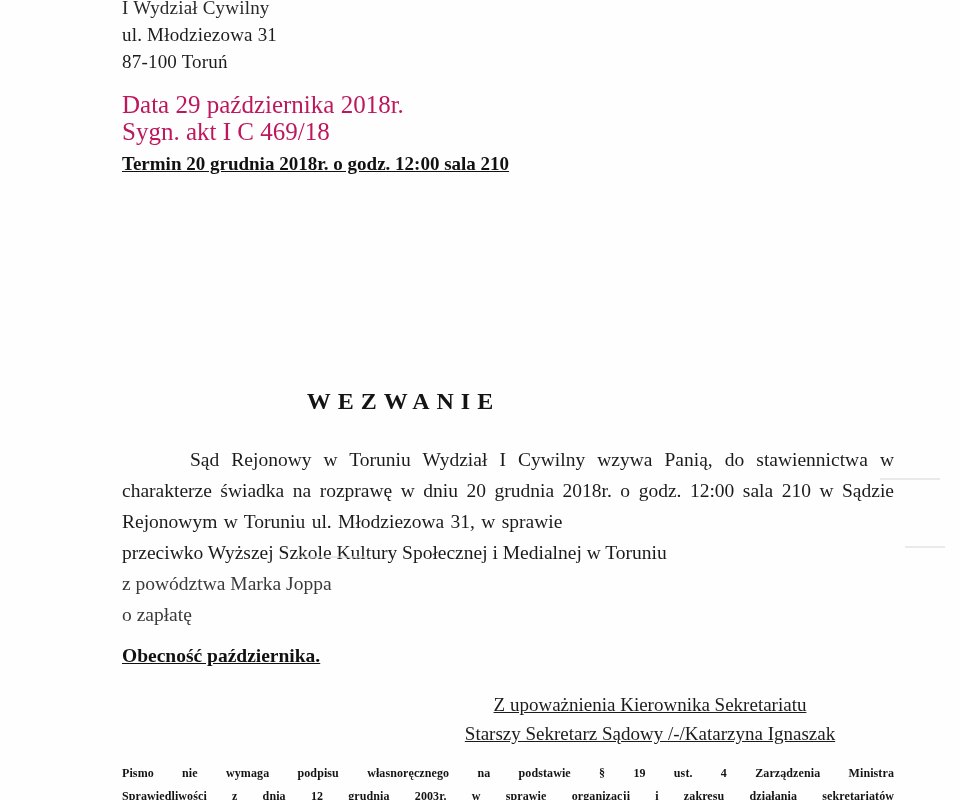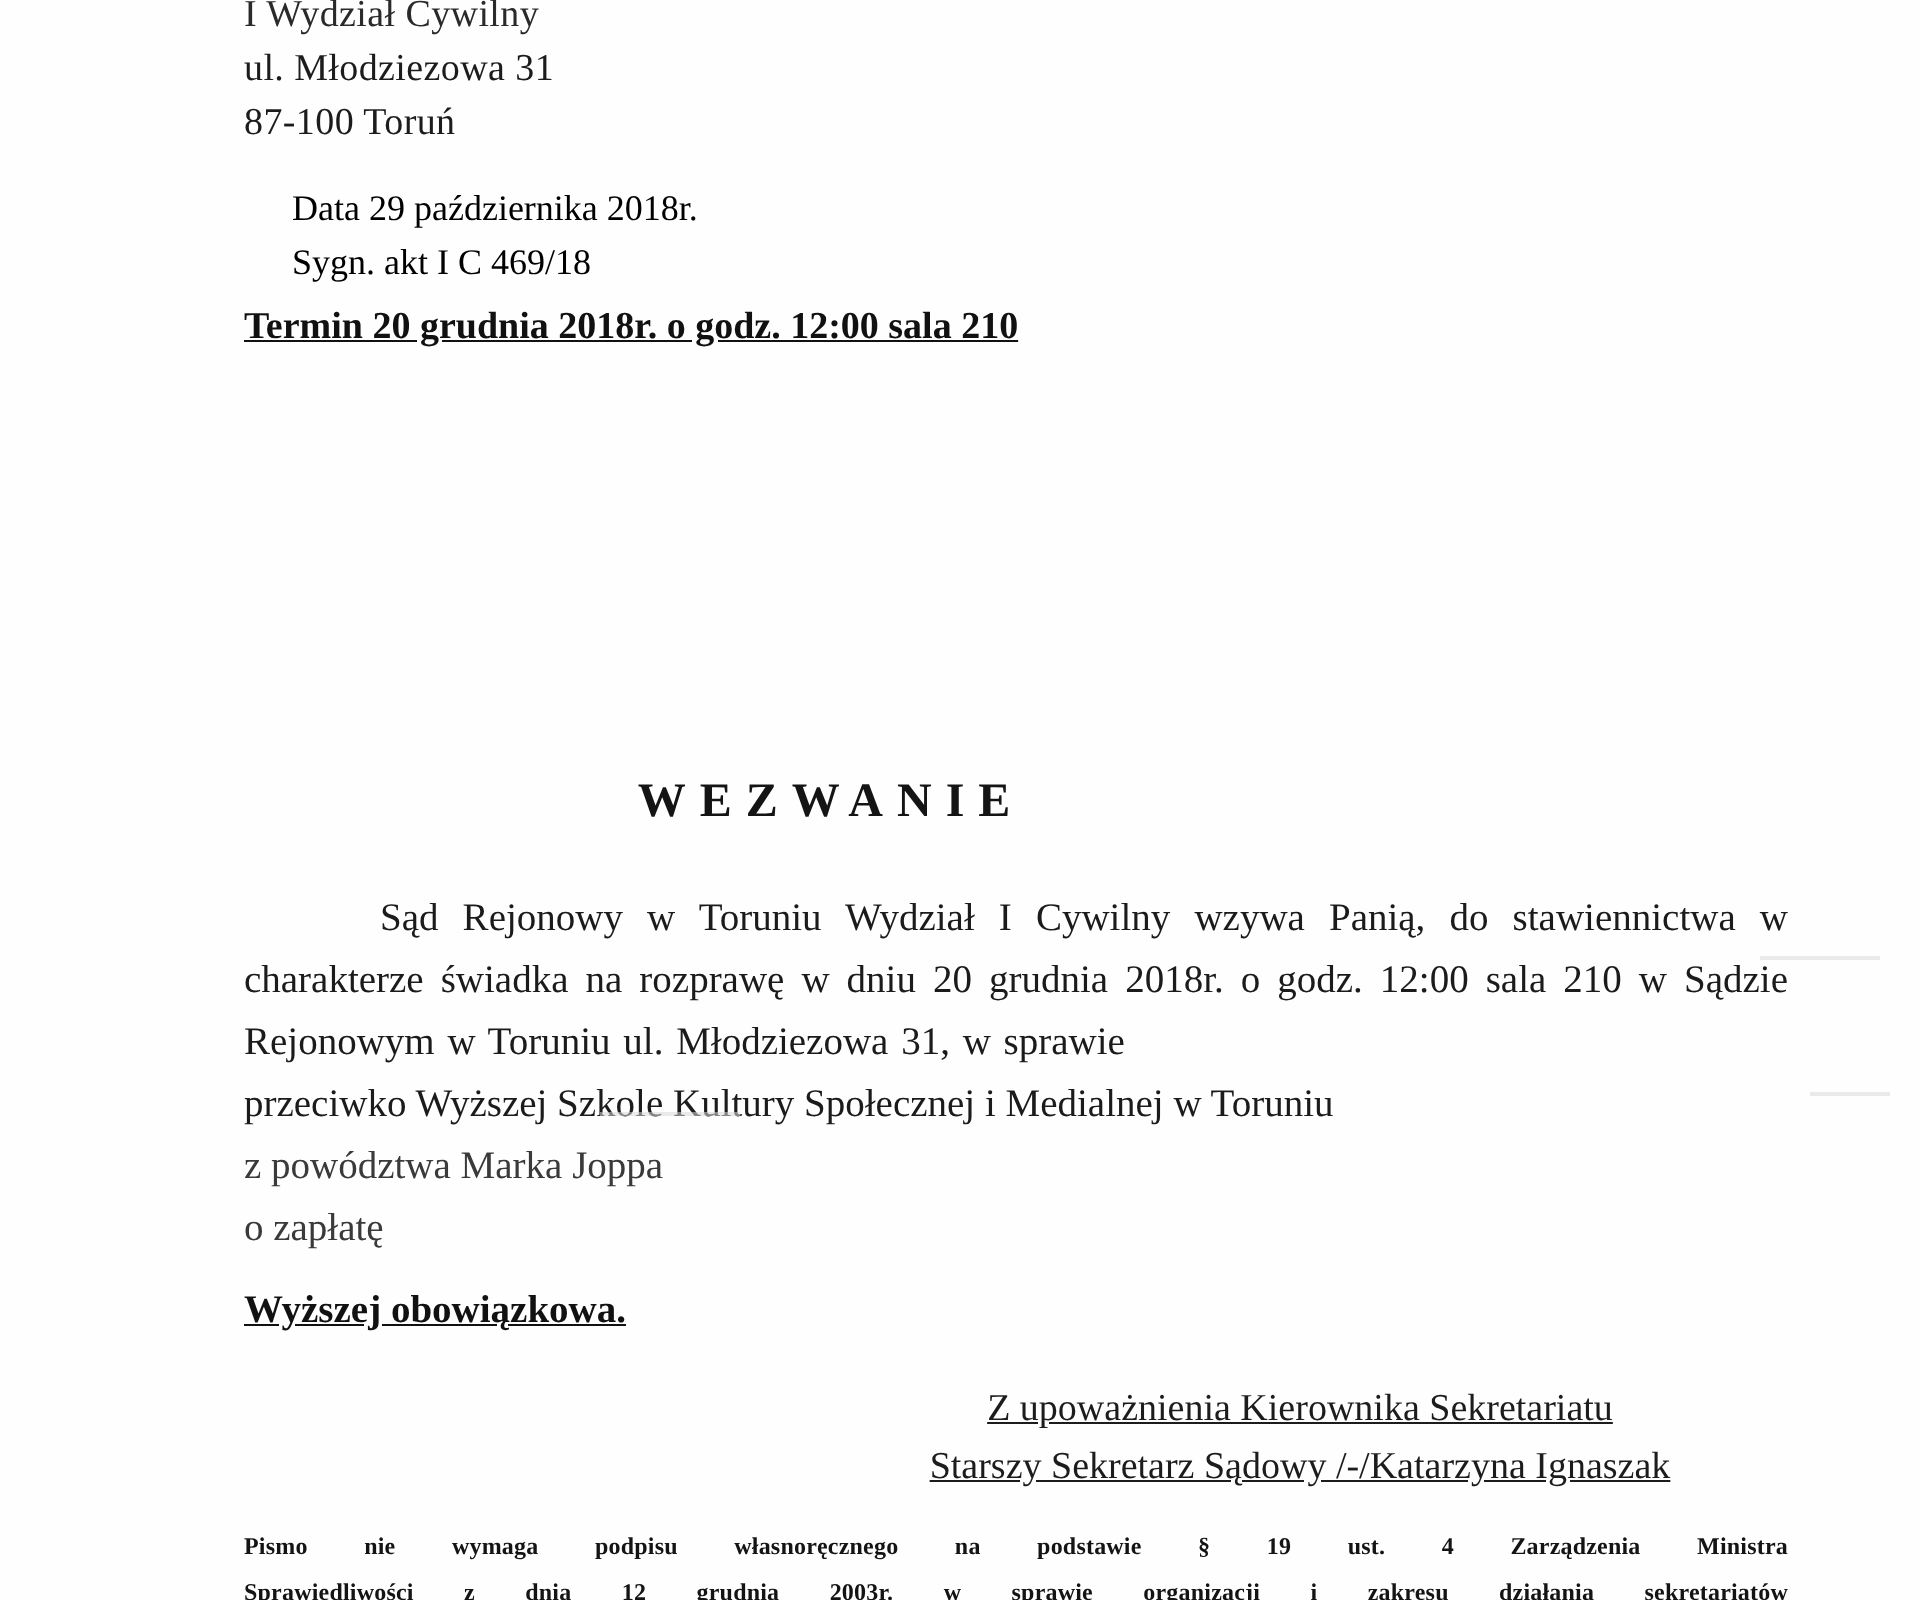--- a/index.html
+++ b/index.html
@@ -35,25 +35,24 @@
     letter-spacing: 0.2px;
     color: #1c1c1c;
     white-space: nowrap;
   }
   .header-line.clipped {
     color: #2a2a2a;
   }
   .spacer-sm { height: 16px; }
 
   .meta-line {
-    font-size: 18px;
+    font-size: 25px;
     line-height: 27px;
-    color: #000000;
+    color: #be185d;
     white-space: nowrap;
-    margin-left: 24px;
   }
   .term-line {
     font-size: 19px;
     line-height: 28px;
     font-weight: bold;
     text-decoration: underline;
     color: #111;
     white-space: nowrap;
     margin-top: 5px;
   }
@@ -62,21 +61,20 @@
   .doc-title {
     position: absolute;
     left: 0;
     top: 388px;
     width: 807px;
     text-align: center;
     font-size: 24px;
     font-weight: bold;
     letter-spacing: 7px;
     color: #141414;
-    padding-left: 12px;
   }
 
   
   .body-block {
     position: absolute;
     left: 122px;
     top: 444px;
     width: 772px;
   }
   .body-para {
@@ -173,21 +171,21 @@
 
   <div class="doc-title">WEZWANIE</div>
 
   <div class="body-block">
     <p class="body-para">Sąd Rejonowy w Toruniu Wydział I Cywilny  wzywa Panią, do stawiennictwa w charakterze świadka na rozprawę  w dniu 20 grudnia 2018r. o godz. 12:00 sala 210 w Sądzie Rejonowym w Toruniu ul. Młodziezowa 31,  w sprawie</p>
     <div class="body-line">przeciwko   Wyższej Szkole Kultury Społecznej i Medialnej w Toruniu</div>
     <div class="body-line faint">z powództwa  Marka Joppa</div>
     <div class="body-line faint">o zapłatę</div>
   </div>
 
-  <div class="mandatory">Wyższej obowiązkowa.</div>
+  <div class="mandatory">Obecność października.</div>
 
   <div class="sign-block">
     <div class="sign-line">Z upoważnienia Kierownika Sekretariatu</div>
     <div class="sign-line">Starszy Sekretarz Sądowy /-/Katarzyna Ignaszak</div>
   </div>
 
   <div class="footnote">
     <div class="footnote-line j">Pismo nie wymaga podpisu własnoręcznego na podstawie § 19 ust. 4  Zarządzenia Ministra</div>
     <div class="footnote-line j">Sprawiedliwości z dnia 12 grudnia 2003r. w sprawie organizacji i zakresu działania sekretariatów</div>
   </div>

